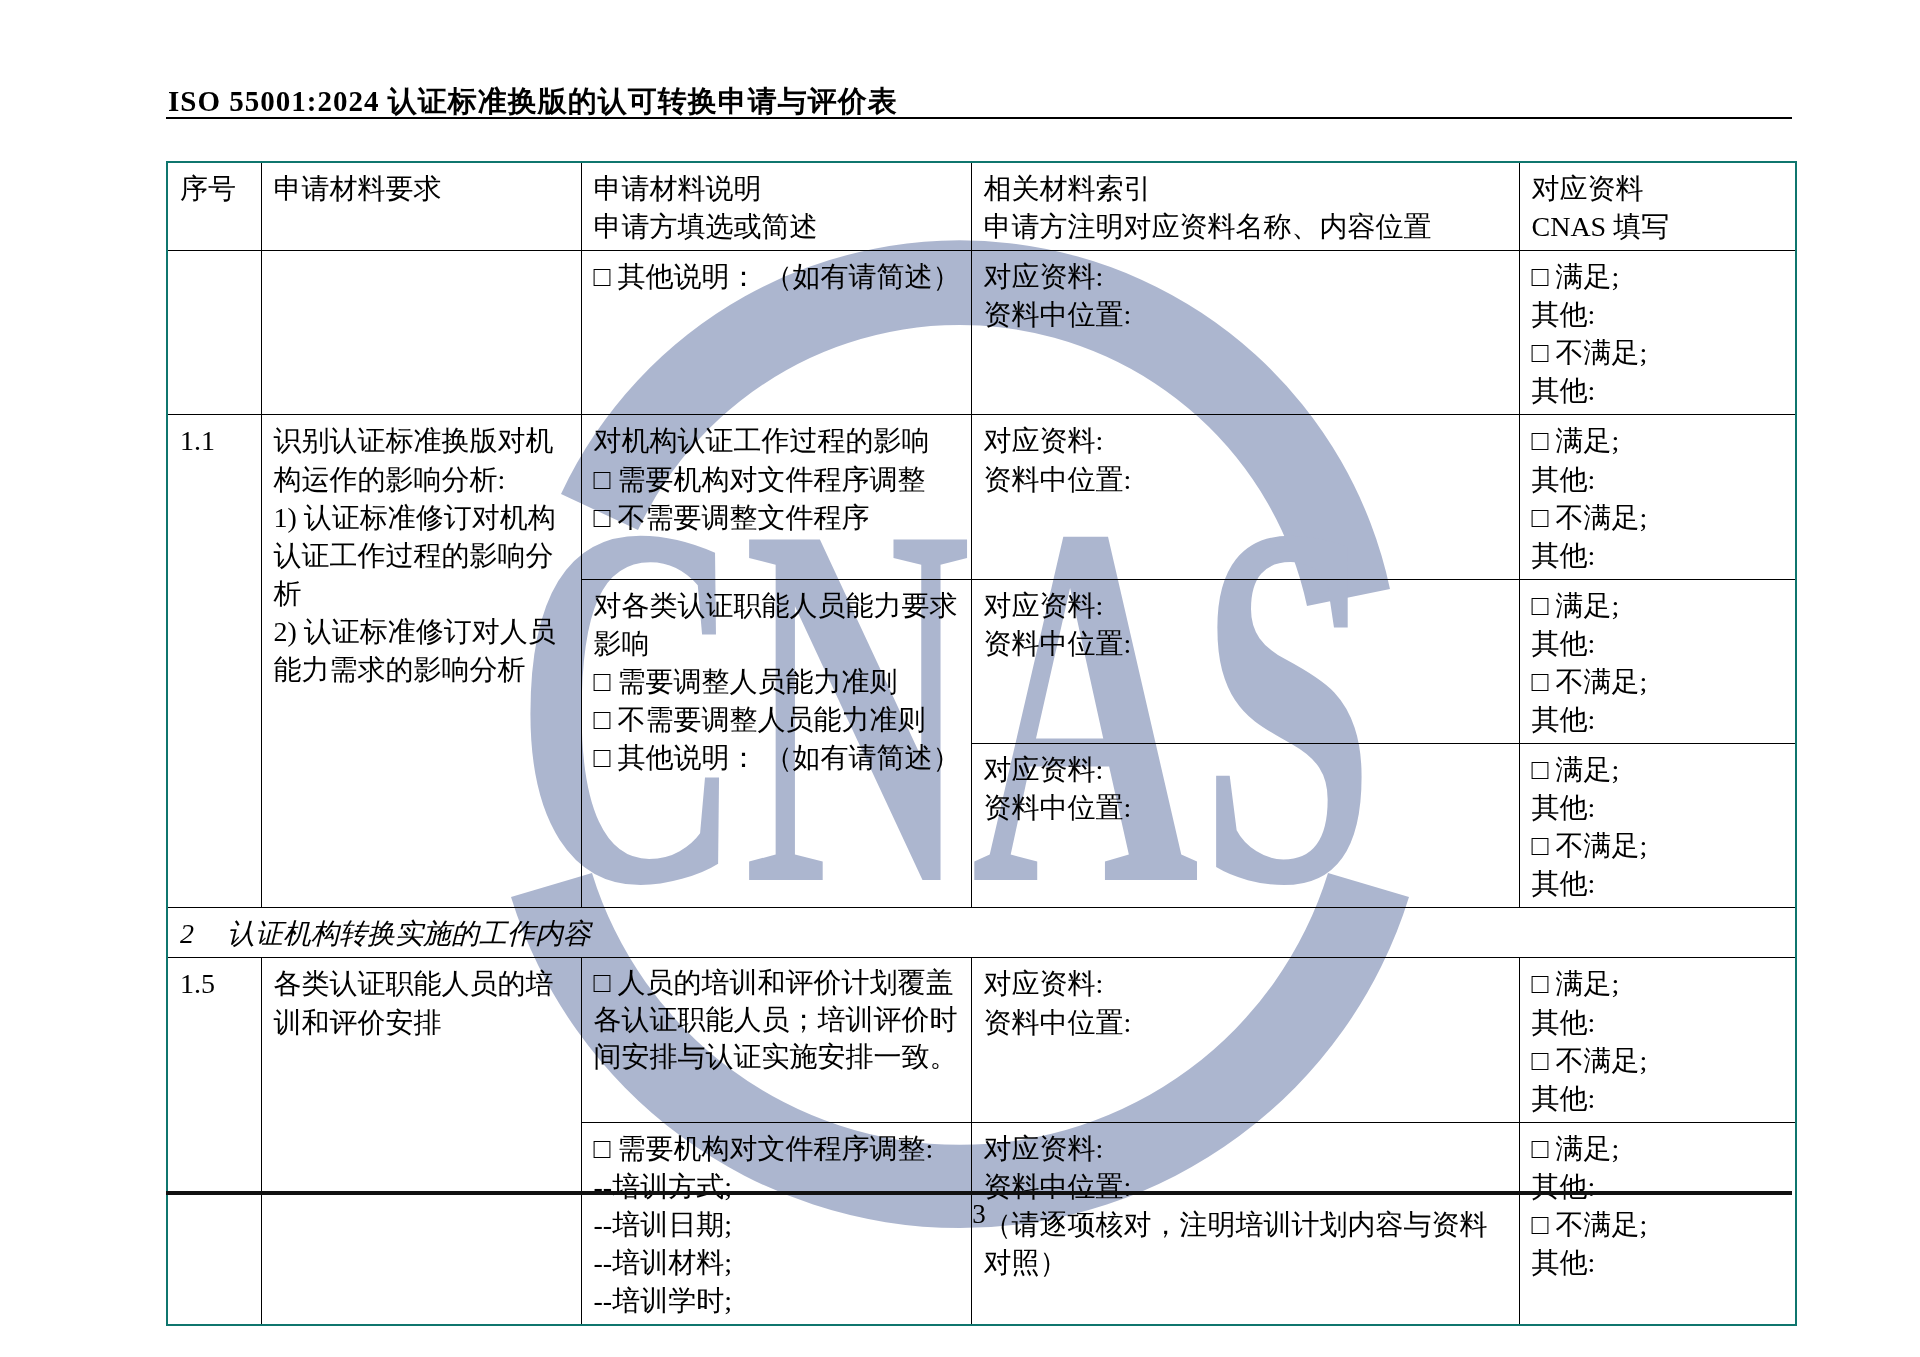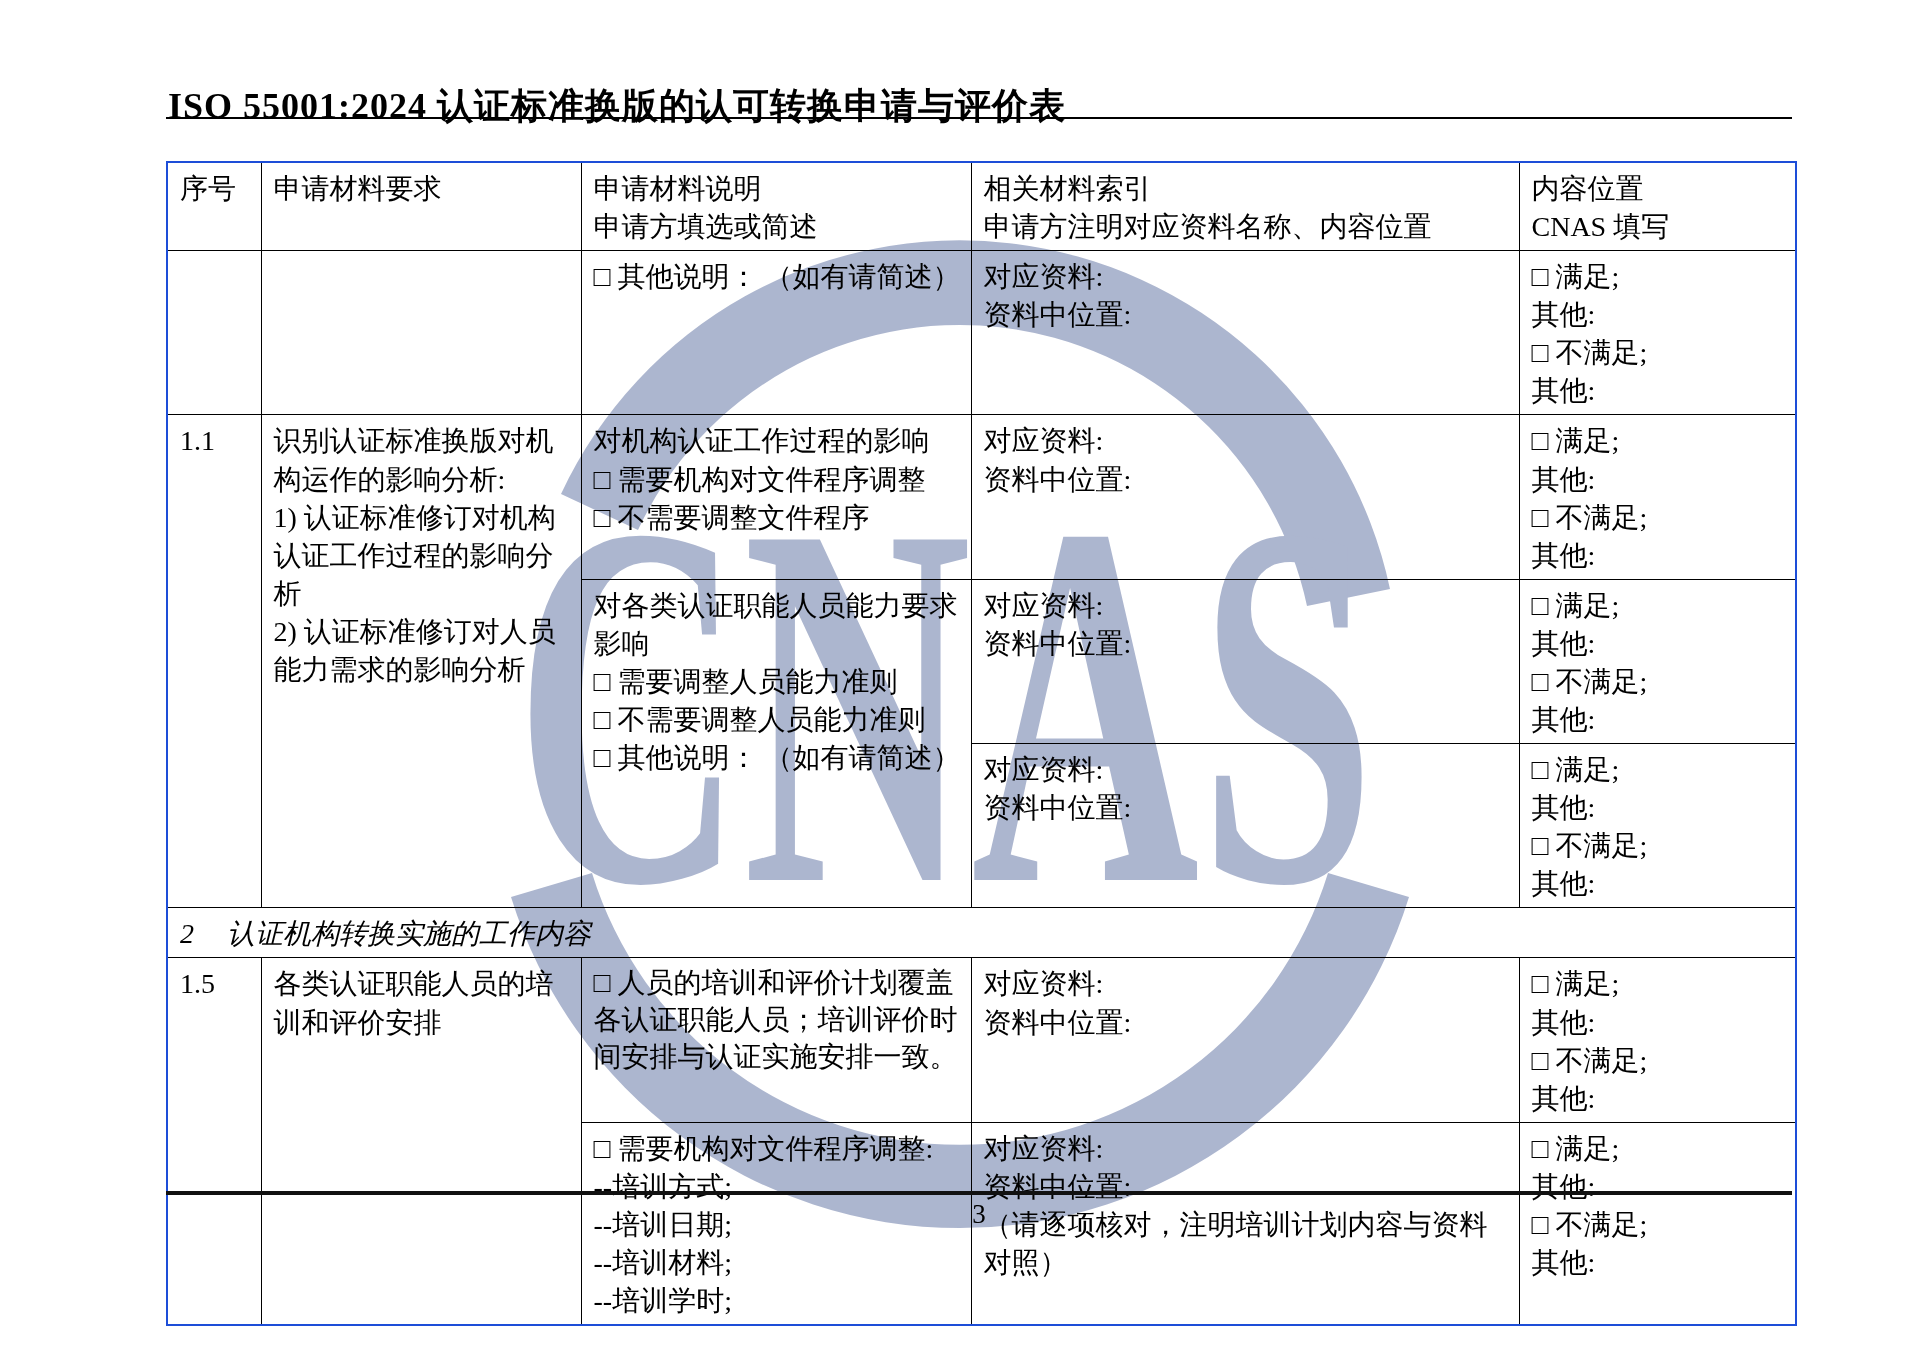--- a/index.html
+++ b/index.html
@@ -9,37 +9,37 @@
     overflow:hidden;
   }
   
   .watermark{
     position:absolute;left:420px;top:230px;width:1120px;height:1060px;
     z-index:1;pointer-events:none;opacity:0.92;
   }
   
   .doc-title{
     position:absolute;left:168px;top:82px;z-index:2;
-    font-size:36px;font-weight:700;letter-spacing:1px;white-space:nowrap;
+    font-size:29px;font-weight:700;letter-spacing:1px;white-space:nowrap;
   }
   .title-rule{
     position:absolute;left:166px;top:117px;width:1626px;height:2px;
     background:#000;z-index:2;
   }
   
   table.main{
     position:absolute;left:166px;top:161px;width:1629px;z-index:2;
     border-collapse:collapse;table-layout:fixed;
   }
   table.main td, table.main th{
     border:1px solid #000;vertical-align:top;overflow:hidden;
     font-size:28px;line-height:1.36;font-weight:normal;
     padding:7px 10px 4px 12px;background:transparent;text-align:left;
   }
-  table.main{border:2px solid #1d4ed8;}
+  table.main{border:2px solid #0f766e;}
   th.h{
     background:#d8d8d8;text-align:center;vertical-align:middle;
     font-weight:700;padding:4px 6px;line-height:1.35;
   }
   .pre{white-space:pre-line;font-family:Liberation Serif, serif;}
   .c5{font-size:27px;line-height:1.26;padding-left:14px;}
   .faint{border-top:1px solid #b3b3b3 !important;}
   .tint{background:rgba(0,0,0,0.055);}
   .tint-fade{background:linear-gradient(180deg,rgba(0,0,0,0.06),rgba(0,0,0,0) 70%);}
   .tint-fade-light{background:linear-gradient(160deg,rgba(0,0,0,0.05),rgba(0,0,0,0) 65%);}
@@ -89,21 +89,21 @@
     <th class="h">申请材料要求</th>
     <th class="h">
       <span>申请材料说明</span><br>
       <span>申请方填选或简述</span>
     </th>
     <th class="h">
       <span>相关材料索引</span><br>
       <span>申请方注明对应资料名称、内容位置</span>
     </th>
     <th class="h">
-      <span>内容位置</span><br>
+      <span>对应资料</span><br>
       <span>CNAS 填写</span>
     </th>
   </tr>
 
   <tr style="height:140px">
     <td class="tint"></td>
     <td class="tint"></td>
     <td class="pre">□ 其他说明： （如有请简述）</td>
     <td class="pre">对应资料:
 资料中位置:</td>

